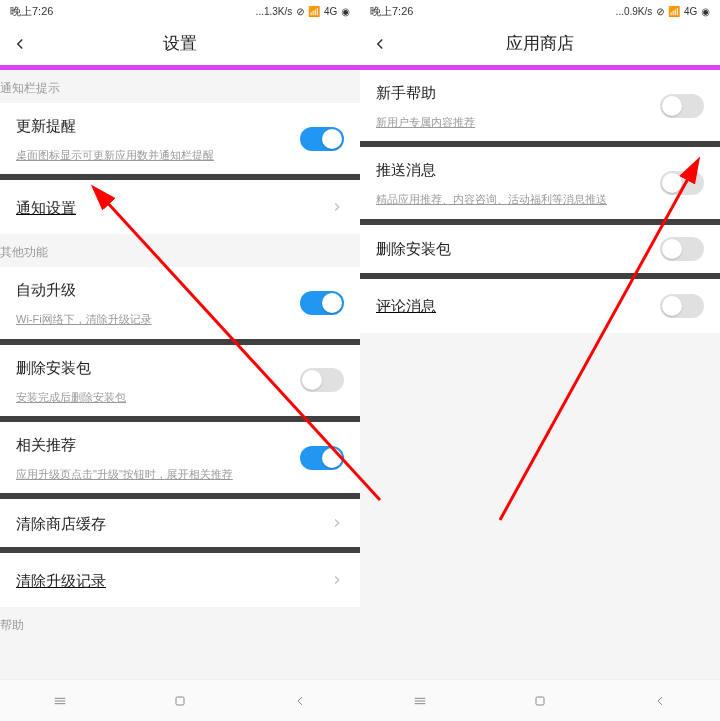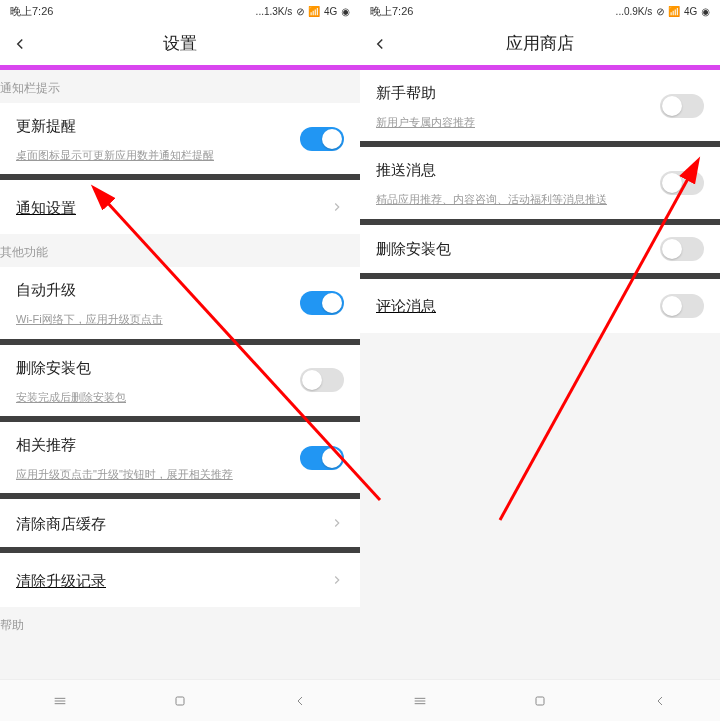--- a/index.html
+++ b/index.html
@@ -75,21 +75,21 @@
           <div class="chevron"><svg viewBox="0 0 24 24">
               <polyline points="9 18 15 12 9 6"></polyline>
             </svg></div>
         </div>
       </div>
     <div class="section-label">其他功能</div>
     <div class="group">
         <div class="row">
           <div class="row-text">
             <div class="row-title">自动升级</div>
-            <div class="row-sub">Wi-Fi网络下，应用升级页点击</div>
+            <div class="row-sub">Wi-Fi网络下，清除升级记录</div>
           </div>
           <div class="toggle on">
             <div class="knob"></div>
           </div>
         </div>
         <div class="row">
           <div class="row-text">
             <div class="row-title">删除安装包</div>
             <div class="row-sub">安装完成后删除安装包</div>
           </div>

